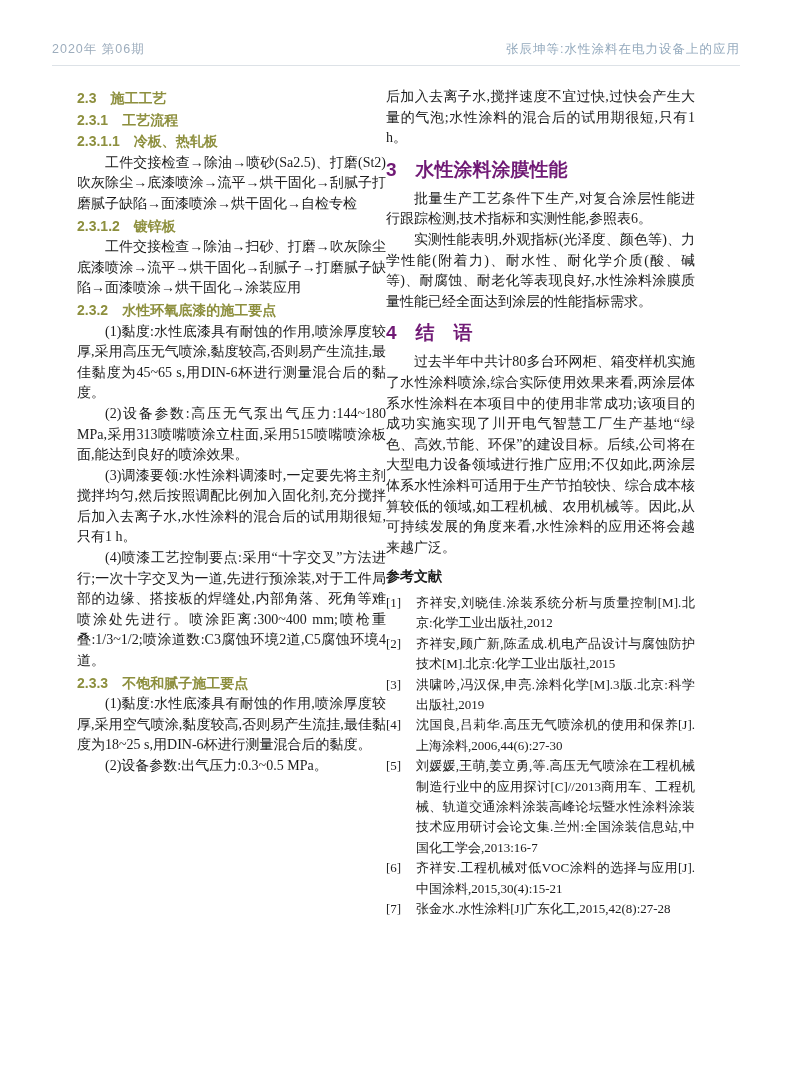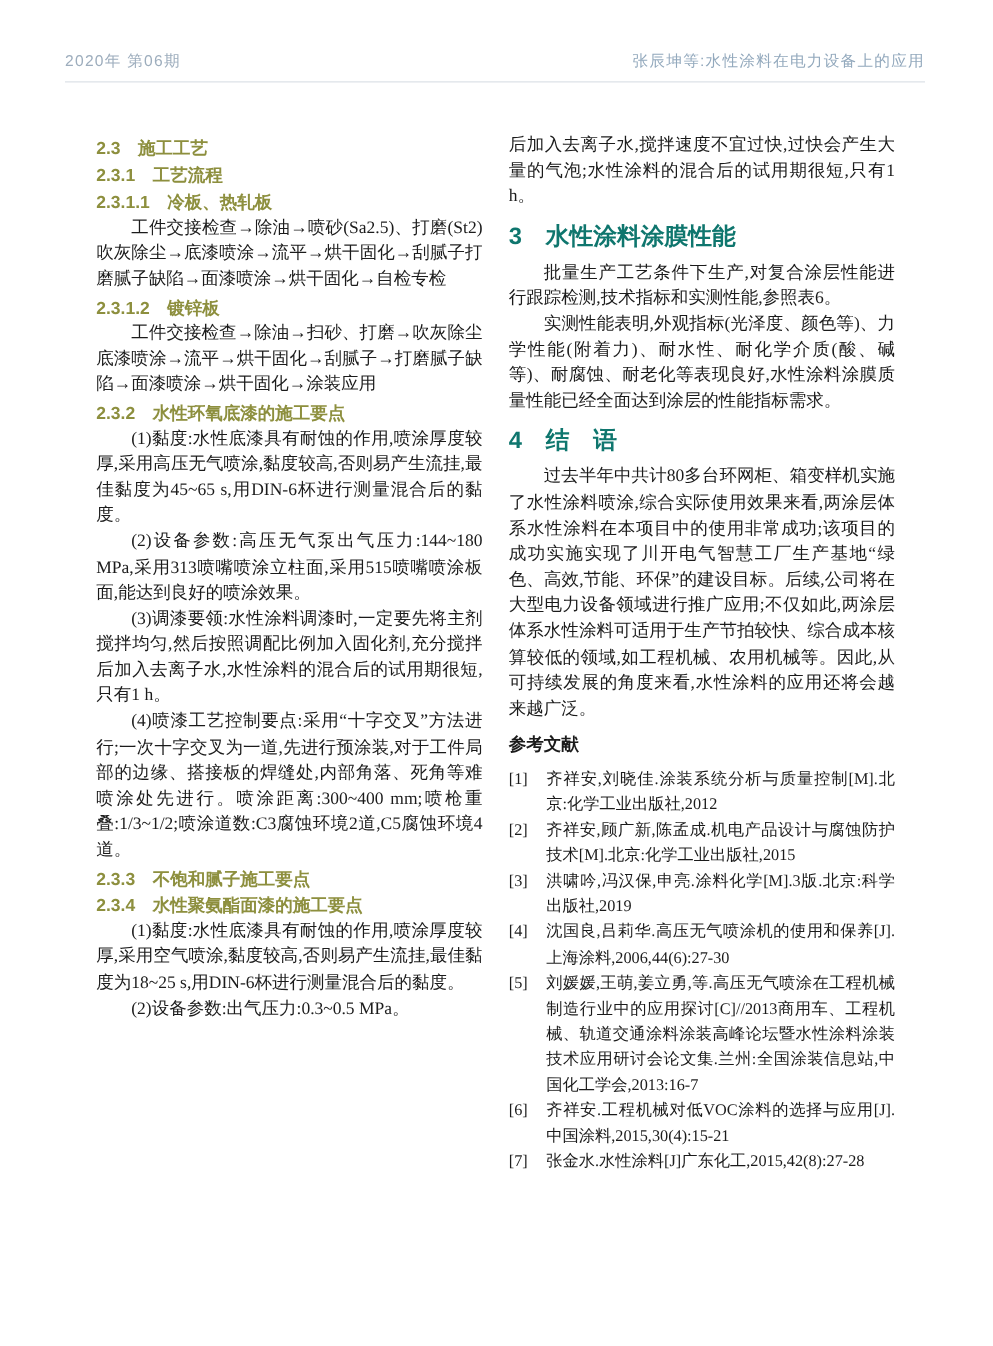--- a/index.html
+++ b/index.html
@@ -12,31 +12,31 @@
     position:absolute; top:41px; left:52px; right:54px;
     display:flex; justify-content:space-between; align-items:flex-end;
     font-family:"Liberation Sans", sans-serif;
     font-size:12.5px; color:#9dadbd; letter-spacing:1px;
     padding-bottom:7px; border-bottom:1px solid #dde2e7;
   }
   .header .running { color:#93a9bd; }
   
   .columns {
     position:absolute; top:87px; left:77px; width:640px;
-    display:flex; gap:21px;margin-top:20px;
+    display:flex; 
   }
   .col { width:309px; font-size:14px; line-height:20.6px; text-align:justify; color:#1b1b1b; }
   .col p { margin:0; text-indent:2em; }
   .col p.noindent { text-indent:0; }
   .sec {
     margin:1px 0; color:#8d8f3e; font-weight:bold; font-size:14px;
     font-family:"Liberation Sans", sans-serif; line-height:20.6px; text-indent:0;
   }
   .sec-big {
-    margin:9px 0 7px; color:#0f766e; font-weight:bold; font-size:19px;
+    margin:9px 0 7px; color:#701a75; font-weight:bold; font-size:19px;
     font-family:"Liberation Sans", sans-serif; line-height:24px; text-indent:0;
   }
   .ref-title { text-align:left; font-weight:bold; font-size:14px; margin:9px 0 5px; line-height:20.6px; }
   .ref { display:flex; font-size:13px; line-height:20.4px; }
   .ref-num { flex:none; width:30px; }
   .ref-text { flex:1; text-align:justify; }
   
   .footer {
     position:absolute; top:1031px; right:36px;
     display:flex; align-items:center;
@@ -69,21 +69,20 @@
       <div class="sec">2.3.1.1　冷板、热轧板</div>
       <p>工件交接检查→除油→喷砂(Sa2.5)、打磨(St2)吹灰除尘→底漆喷涂→流平→烘干固化→刮腻子打磨腻子缺陷→面漆喷涂→烘干固化→自检专检</p>
       <div class="sec">2.3.1.2　镀锌板</div>
       <p>工件交接检查→除油→扫砂、打磨→吹灰除尘底漆喷涂→流平→烘干固化→刮腻子→打磨腻子缺陷→面漆喷涂→烘干固化→涂装应用</p>
       <div class="sec">2.3.2　水性环氧底漆的施工要点</div>
       <p>(1)黏度:水性底漆具有耐蚀的作用,喷涂厚度较厚,采用高压无气喷涂,黏度较高,否则易产生流挂,最佳黏度为45~65 s,用DIN-6杯进行测量混合后的黏度。</p>
       <p>(2)设备参数:高压无气泵出气压力:144~180 MPa,采用313喷嘴喷涂立柱面,采用515喷嘴喷涂板面,能达到良好的喷涂效果。</p>
       <p>(3)调漆要领:水性涂料调漆时,一定要先将主剂搅拌均匀,然后按照调配比例加入固化剂,充分搅拌后加入去离子水,水性涂料的混合后的试用期很短,只有1 h。</p>
       <p>(4)喷漆工艺控制要点:采用“十字交叉”方法进行;一次十字交叉为一道,先进行预涂装,对于工件局部的边缘、搭接板的焊缝处,内部角落、死角等难喷涂处先进行。喷涂距离:300~400 mm;喷枪重叠:1/3~1/2;喷涂道数:C3腐蚀环境2道,C5腐蚀环境4道。</p>
       <div class="sec">2.3.3　不饱和腻子施工要点</div>
-      <div class="sec">2.3.4　水性聚氨酯面漆的施工要点</div>
       <p>(1)黏度:水性底漆具有耐蚀的作用,喷涂厚度较厚,采用空气喷涂,黏度较高,否则易产生流挂,最佳黏度为18~25 s,用DIN-6杯进行测量混合后的黏度。</p>
       <p>(2)设备参数:出气压力:0.3~0.5 MPa。</p>
     </div>
 
     <div class="col">
       <p class="noindent">后加入去离子水,搅拌速度不宜过快,过快会产生大量的气泡;水性涂料的混合后的试用期很短,只有1 h。</p>
       <div class="sec-big">3　水性涂料涂膜性能</div>
       <p>批量生产工艺条件下生产,对复合涂层性能进行跟踪检测,技术指标和实测性能,参照表6。</p>
       <p>实测性能表明,外观指标(光泽度、颜色等)、力学性能(附着力)、耐水性、耐化学介质(酸、碱等)、耐腐蚀、耐老化等表现良好,水性涂料涂膜质量性能已经全面达到涂层的性能指标需求。</p>
       <div class="sec-big">4　结　语</div>

